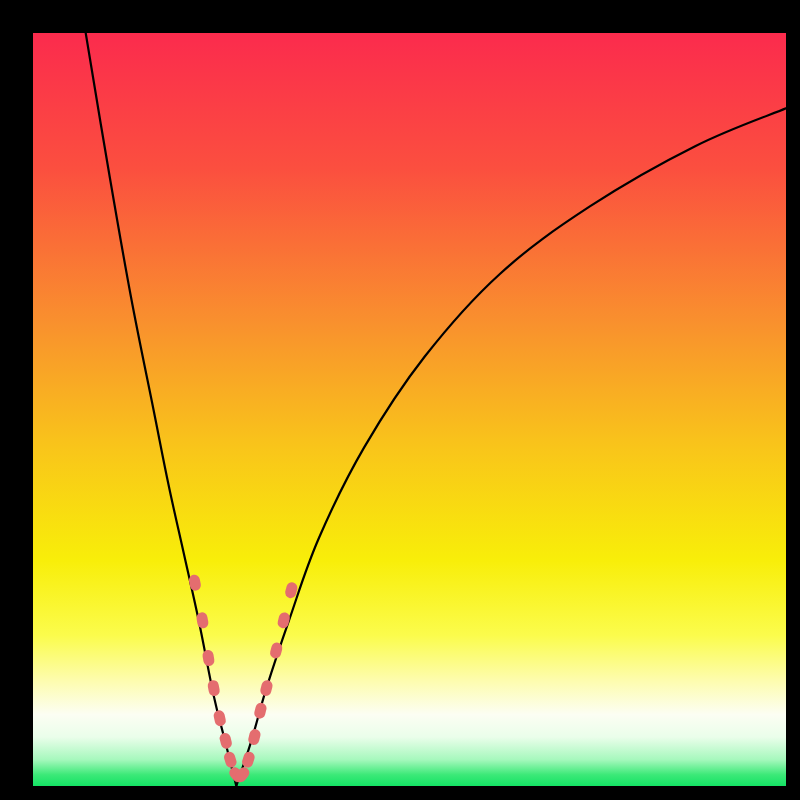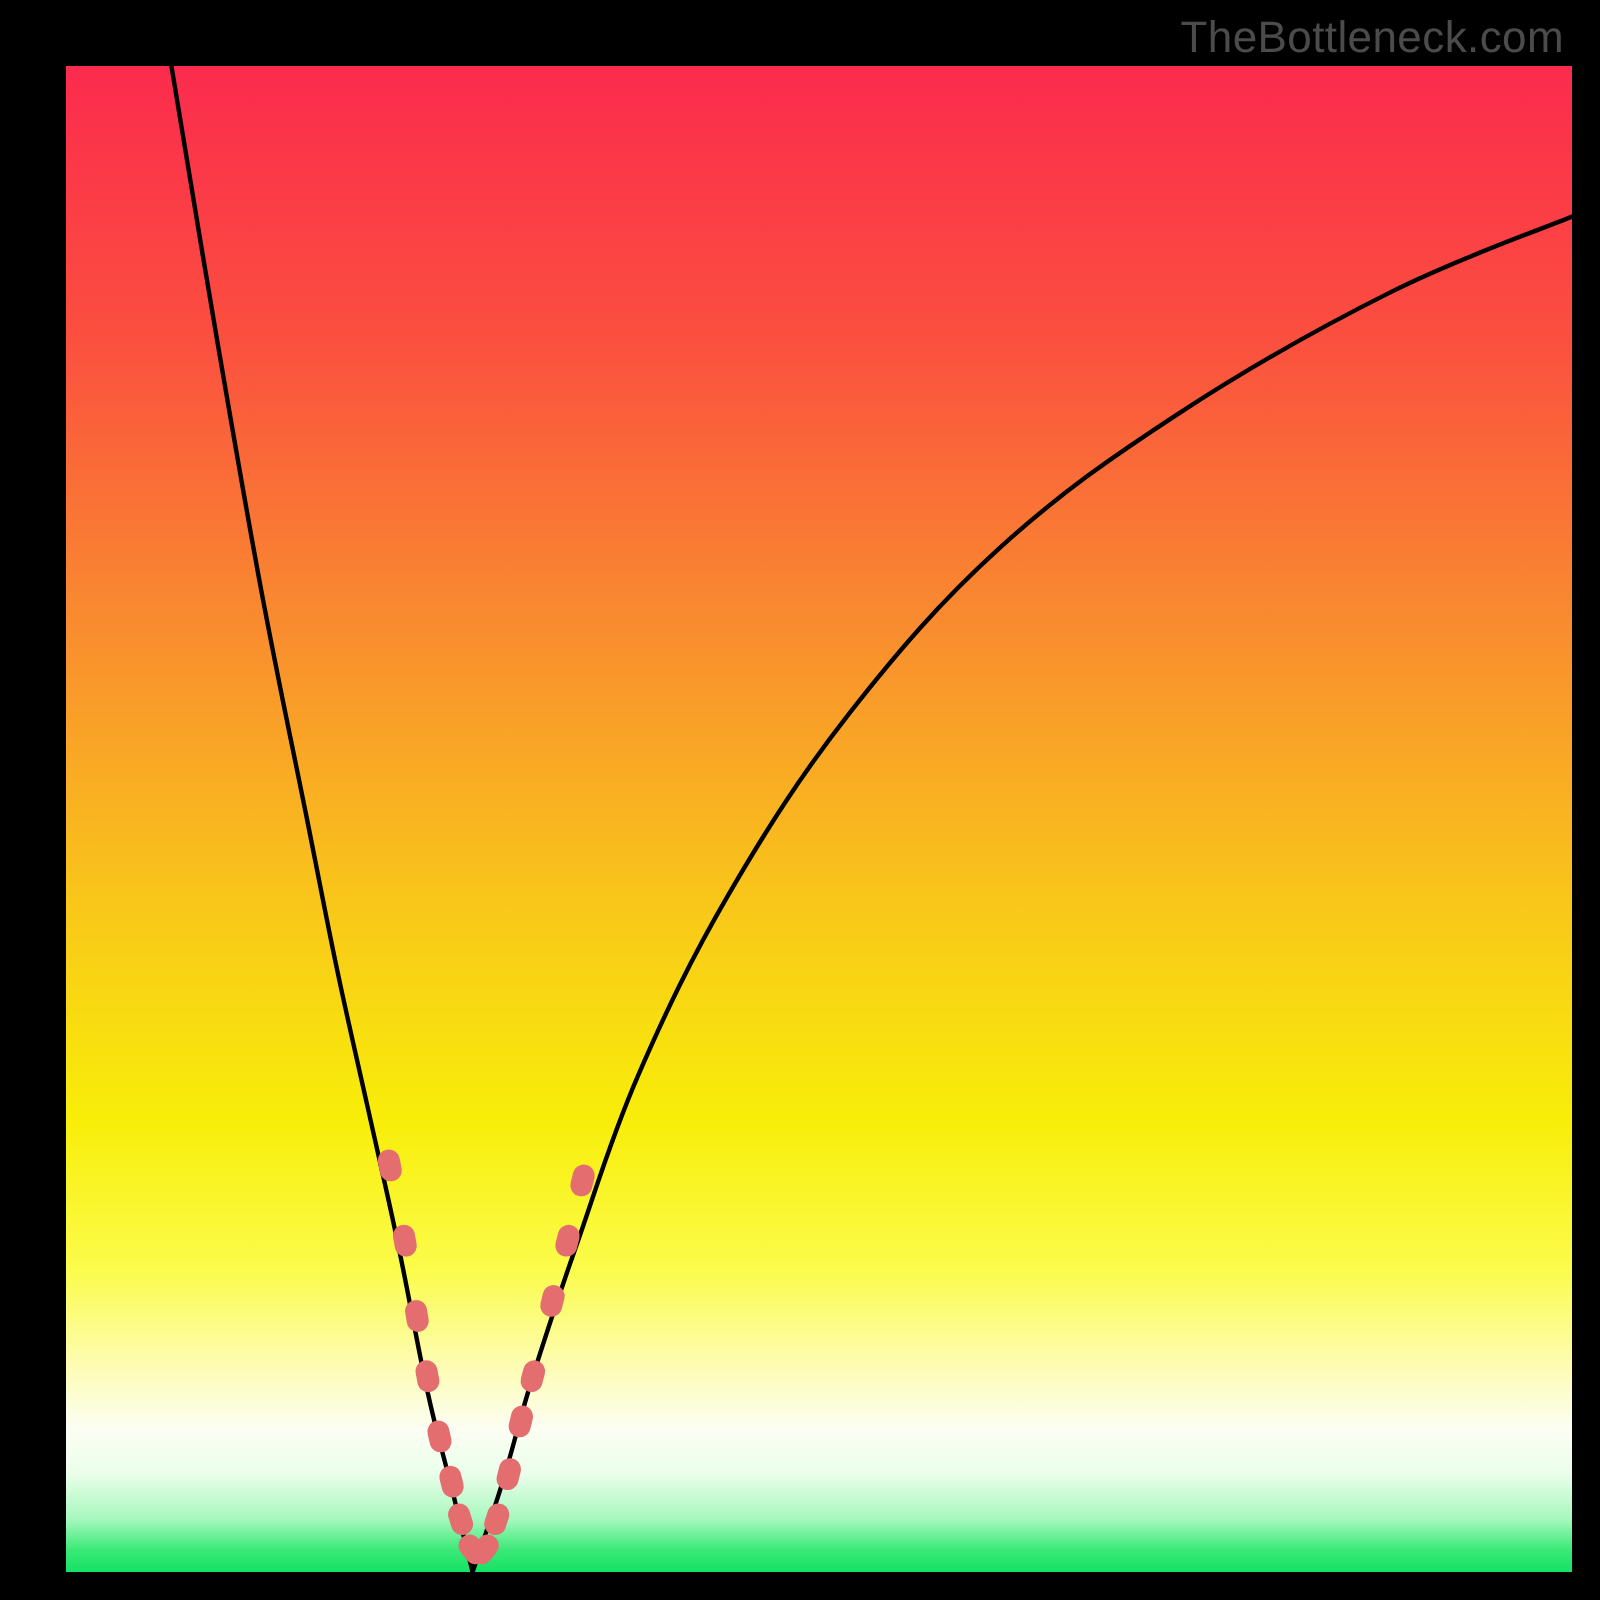--- a/index.html
+++ b/index.html
@@ -88,14 +88,13 @@
           <rect x="-8" y="-5.5" width="16" height="11" rx="5.5" fill="#e46d6f" transform="translate(227.406 677.7) rotate(-76.17134902771981)"></rect>
           <rect x="-8" y="-5.5" width="16" height="11" rx="5.5" fill="#e46d6f" transform="translate(233.43 655.11) rotate(-75.2916961003173)"></rect>
           <rect x="-8" y="-5.5" width="16" height="11" rx="5.5" fill="#e46d6f" transform="translate(243.21899999999997 617.46) rotate(-75.66456458047992)"></rect>
           <rect x="-8" y="-5.5" width="16" height="11" rx="5.5" fill="#e46d6f" transform="translate(250.74899999999997 587.34) rotate(-75.96375653207349)"></rect>
           <rect x="-8" y="-5.5" width="16" height="11" rx="5.5" fill="#e46d6f" transform="translate(258.279 557.22) rotate(-75.96375653207348)"></rect>
         </g>
     </svg>
 
   </div>
 
-  <div class="watermark">TheBottleneck.com</div>
 </div>
 
 </body></html>

